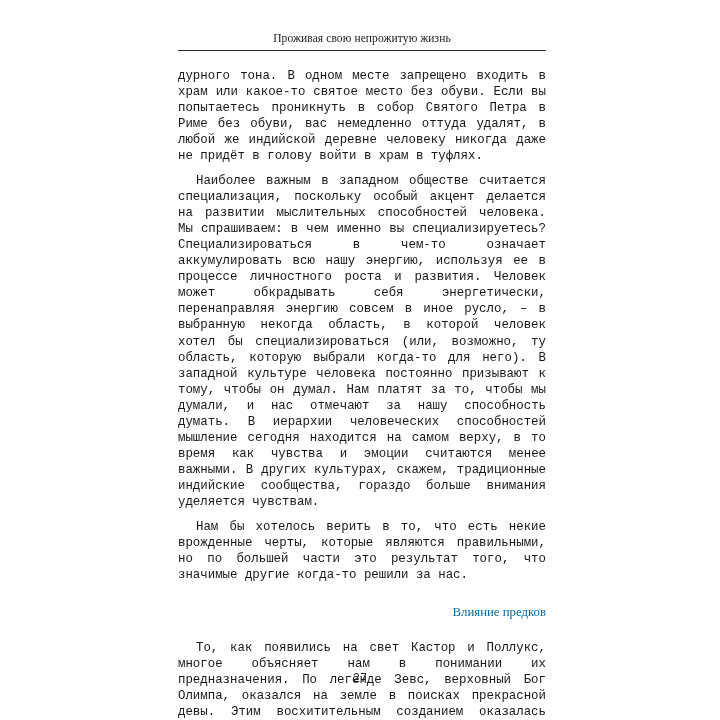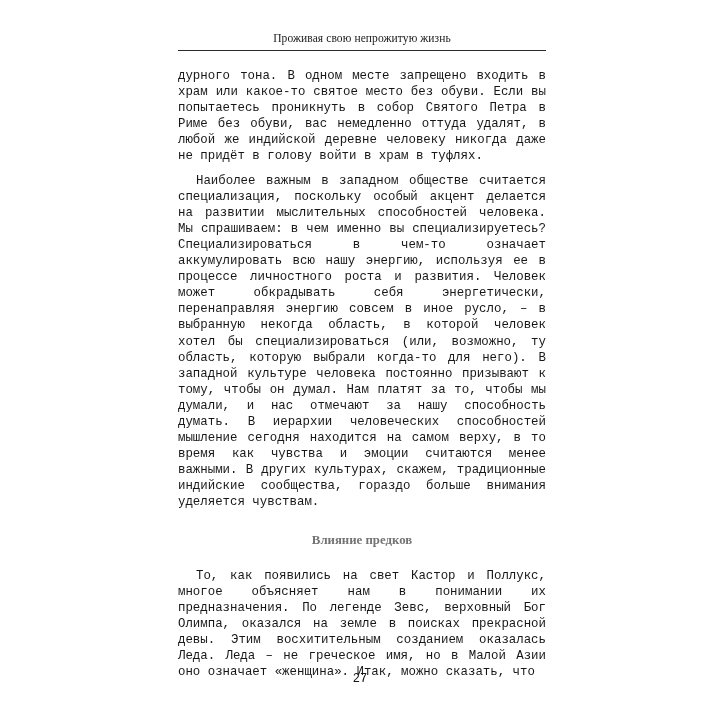--- a/index.html
+++ b/index.html
@@ -48,24 +48,24 @@
     font-family: Liberation Mono, monospace;
   }
   p.body-text + p.body-text {
     margin-top: 8px;
   }
   p.indent {
     text-indent: 18px;
   }
   h2.section-title {
     font-size: 12.8px;
-    font-weight: bold;
-    text-align: center;
+    font-weight: normal;
+    text-align: right;
     margin: 22px 0 20px 0;
-    color: #737373;
+    color: #0369a1;
     font-family: "Liberation Serif", serif;
   }
   .folio {
     position: absolute;
     left: 0;
     right: 0;
     top: 672px;
     text-align: center;
     font-size: 12px;
     color: #17171a;
@@ -78,20 +78,21 @@
 <div class="page">
 
   <div class="content">
 
     <div class="running-head">Проживая свою непрожитую жизнь</div>
 
     <p class="body-text">дурного тона. В одном месте запрещено входить в храм или какое-то святое место без обуви. Если вы попытаетесь проникнуть в собор Святого Петра в Риме без обуви, вас немедленно оттуда удалят, в любой же индийской деревне человеку никогда даже не придёт в голову войти в храм в туфлях.</p>
 
     <p class="body-text indent">Наиболее важным в западном обществе считается специализация, поскольку особый акцент делается на развитии мыслительных способностей человека. Мы спрашиваем: в чем именно вы специализируетесь? Специализироваться в чем-то означает аккумулировать всю нашу энергию, используя ее в процессе личностного роста и развития. Человек может обкрадывать себя энергетически, перенаправляя энергию совсем в иное русло, – в выбранную некогда область, в которой человек хотел бы специализироваться (или, возможно, ту область, которую выбрали когда-то для него). В западной культуре человека постоянно призывают к тому, чтобы он думал. Нам платят за то, чтобы мы думали, и нас отмечают за нашу способность думать. В иерархии человеческих способностей мышление сегодня находится на самом верху, в то время как чувства и эмоции считаются менее важными. В других культурах, скажем, традиционные индийские сообщества, гораздо больше внимания уделяется чувствам.</p>
 
+    <p class="body-text indent">Нам бы хотелось верить в то, что есть некие врожденные черты, которые являются правильными, но по большей части это результат того, что значимые другие когда-то решили за нас.</p>
 
     <h2 class="section-title">Влияние предков</h2>
 
     <p class="body-text indent">То, как появились на свет Кастор и Поллукс, многое объясняет нам в понимании их предназначения. По легенде Зевс, верховный Бог Олимпа, оказался на земле в поисках прекрасной девы. Этим восхитительным созданием оказалась Леда. Леда – не греческое имя, но в Малой Азии оно означает «женщина». Итак, можно сказать, что</p>
 
   </div>
 
   <div class="folio">27</div>
 
 </div>

